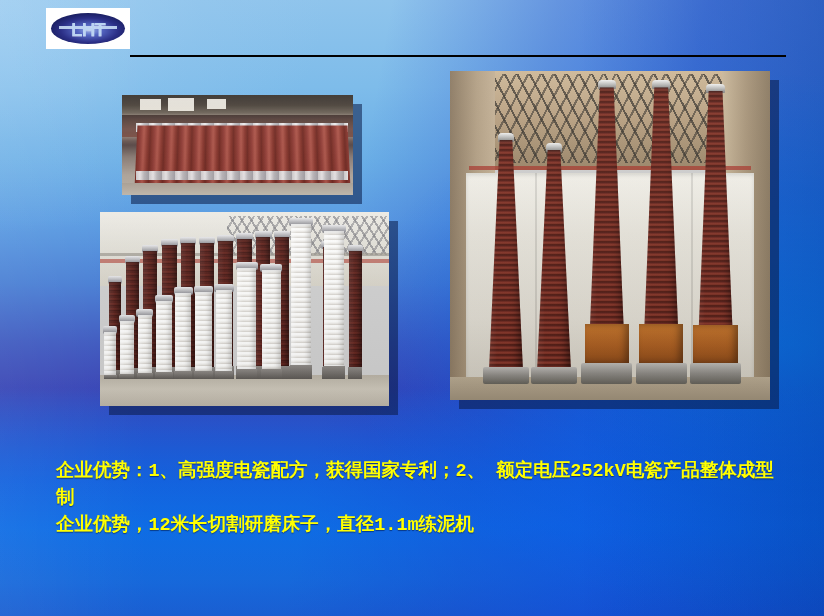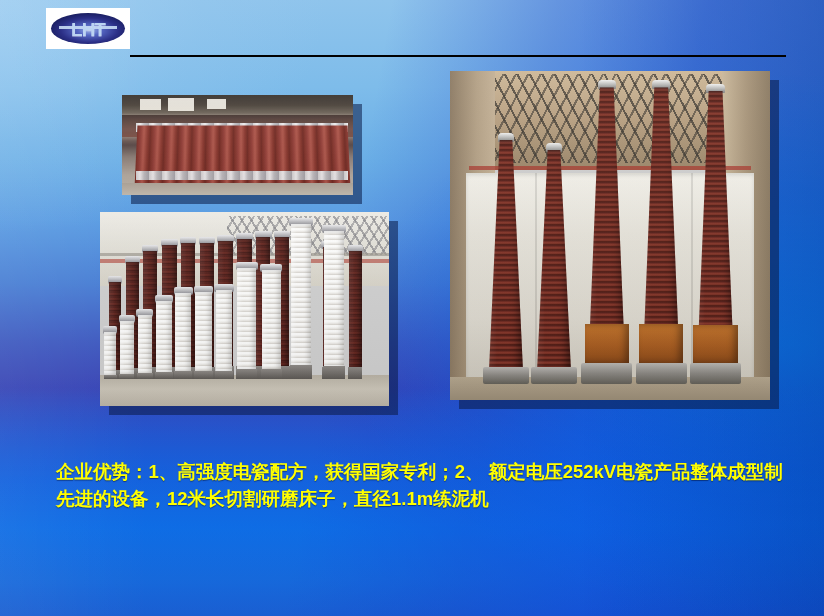--- a/index.html
+++ b/index.html
@@ -251,21 +251,21 @@
   .bush .flange{
     position:absolute;left:-16%;right:-16%;bottom:0;height:7%;
     background:linear-gradient(180deg,#b9b7b3,#8b8883 50%,#646159);
     border-radius:2px;
   }
 
   
   .bodytext{
     position:absolute;left:56px;top:458px;width:730px;
     color:#ffff00;
-    font-family:Liberation Sans, sans-serif;
+    font-family:Liberation Mono, monospace;
     font-weight:bold;font-size:18.5px;line-height:27px;
     letter-spacing:0px;
     text-shadow:0 1px 1px rgba(0,0,30,.45);
   }
   .bodytext p{margin:0;}
 </style>
 </head>
 <body>
 
 <div id="slide">
@@ -463,16 +463,16 @@
     <div class="bush" style="left:77%;width:12%;height:89%;">
       <div class="cap"></div>
         <div class="col"></div>
         <div class="orange"></div>
         <div class="flange"></div>
     </div>
   </div>
 
   <div class="bodytext">
     <p>企业优势：1、高强度电瓷配方，获得国家专利；2、 额定电压252kV电瓷产品整体成型制</p>
-    <p>先进的设备，12米长切割研磨床子，直径1.1m练泥机</p>
+    <p>企业优势，12米长切割研磨床子，直径1.1m练泥机</p>
   </div>
 
 </div>
 
 </body></html>

